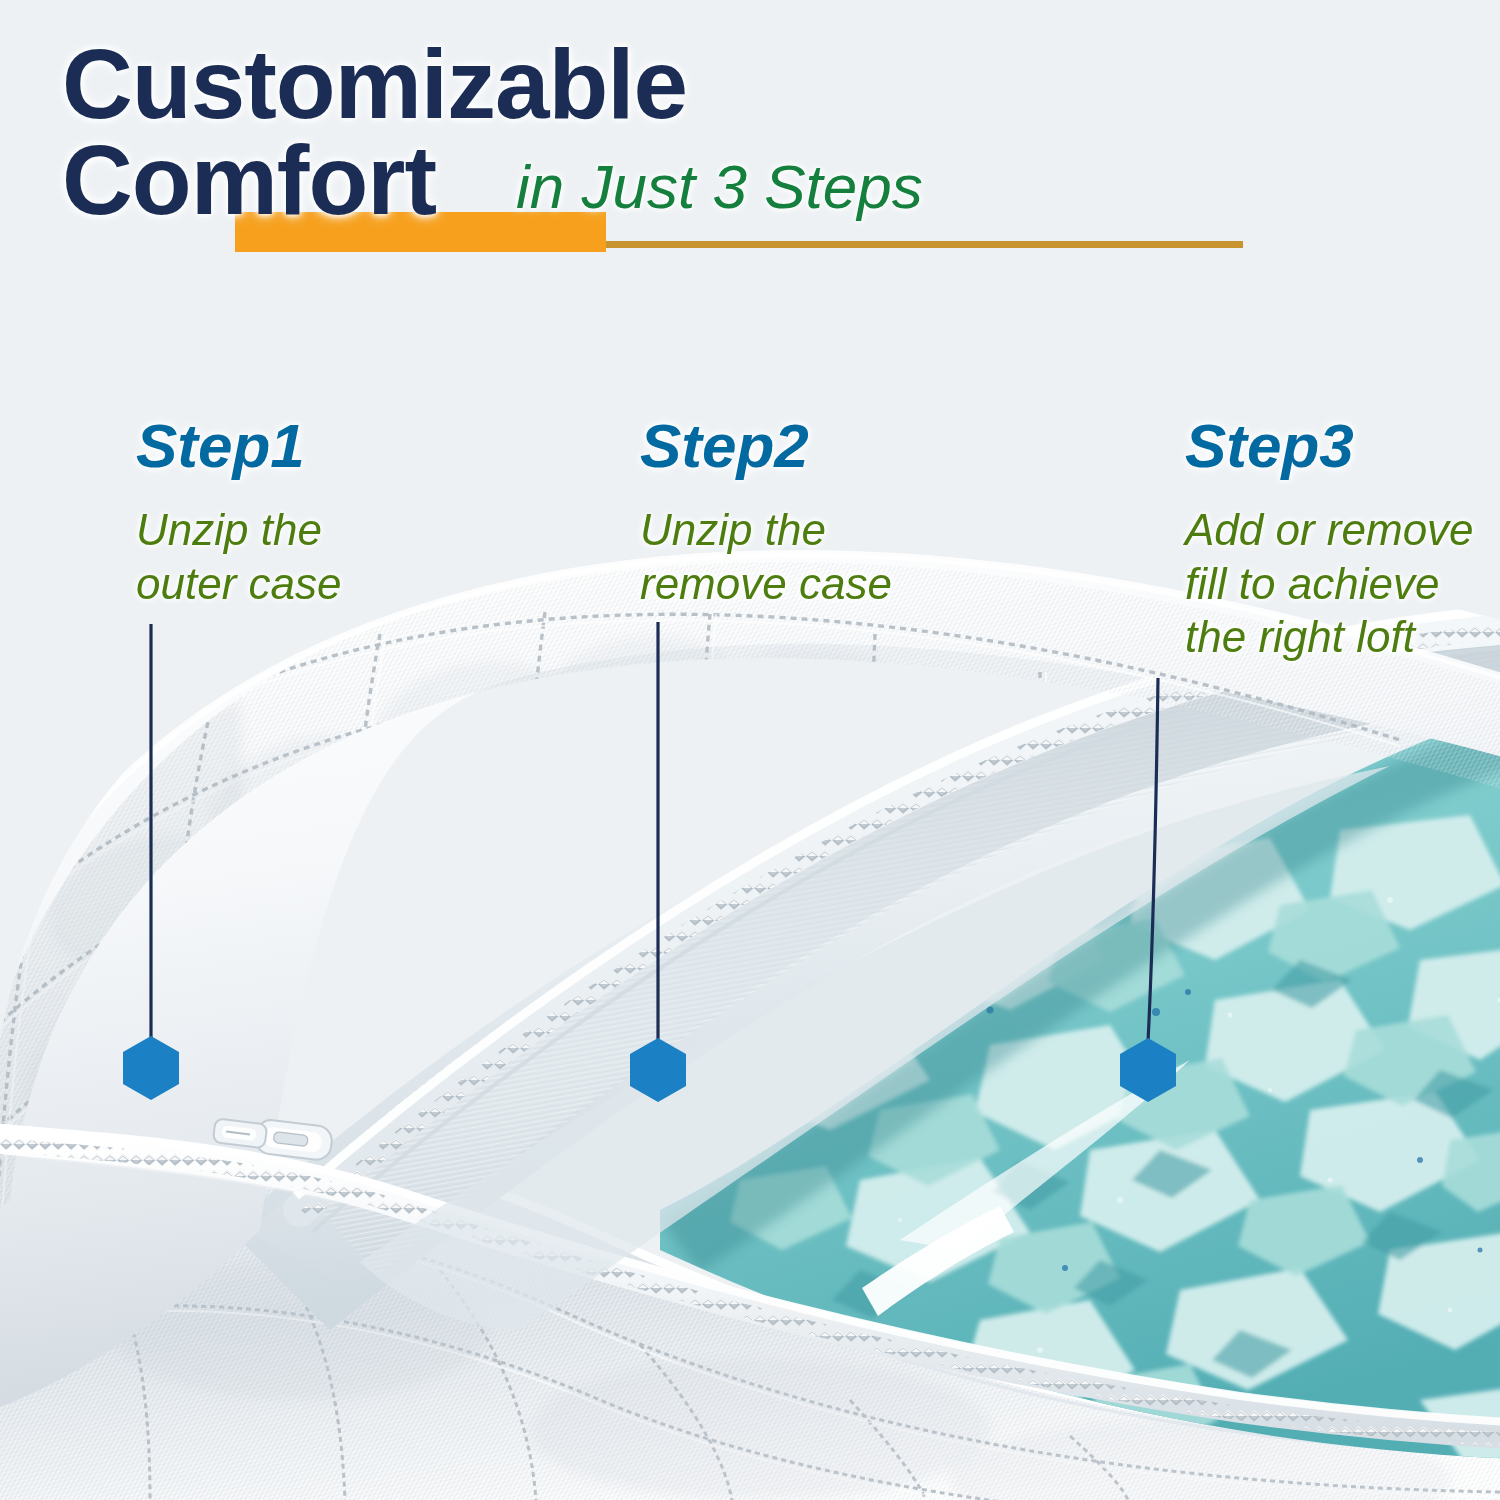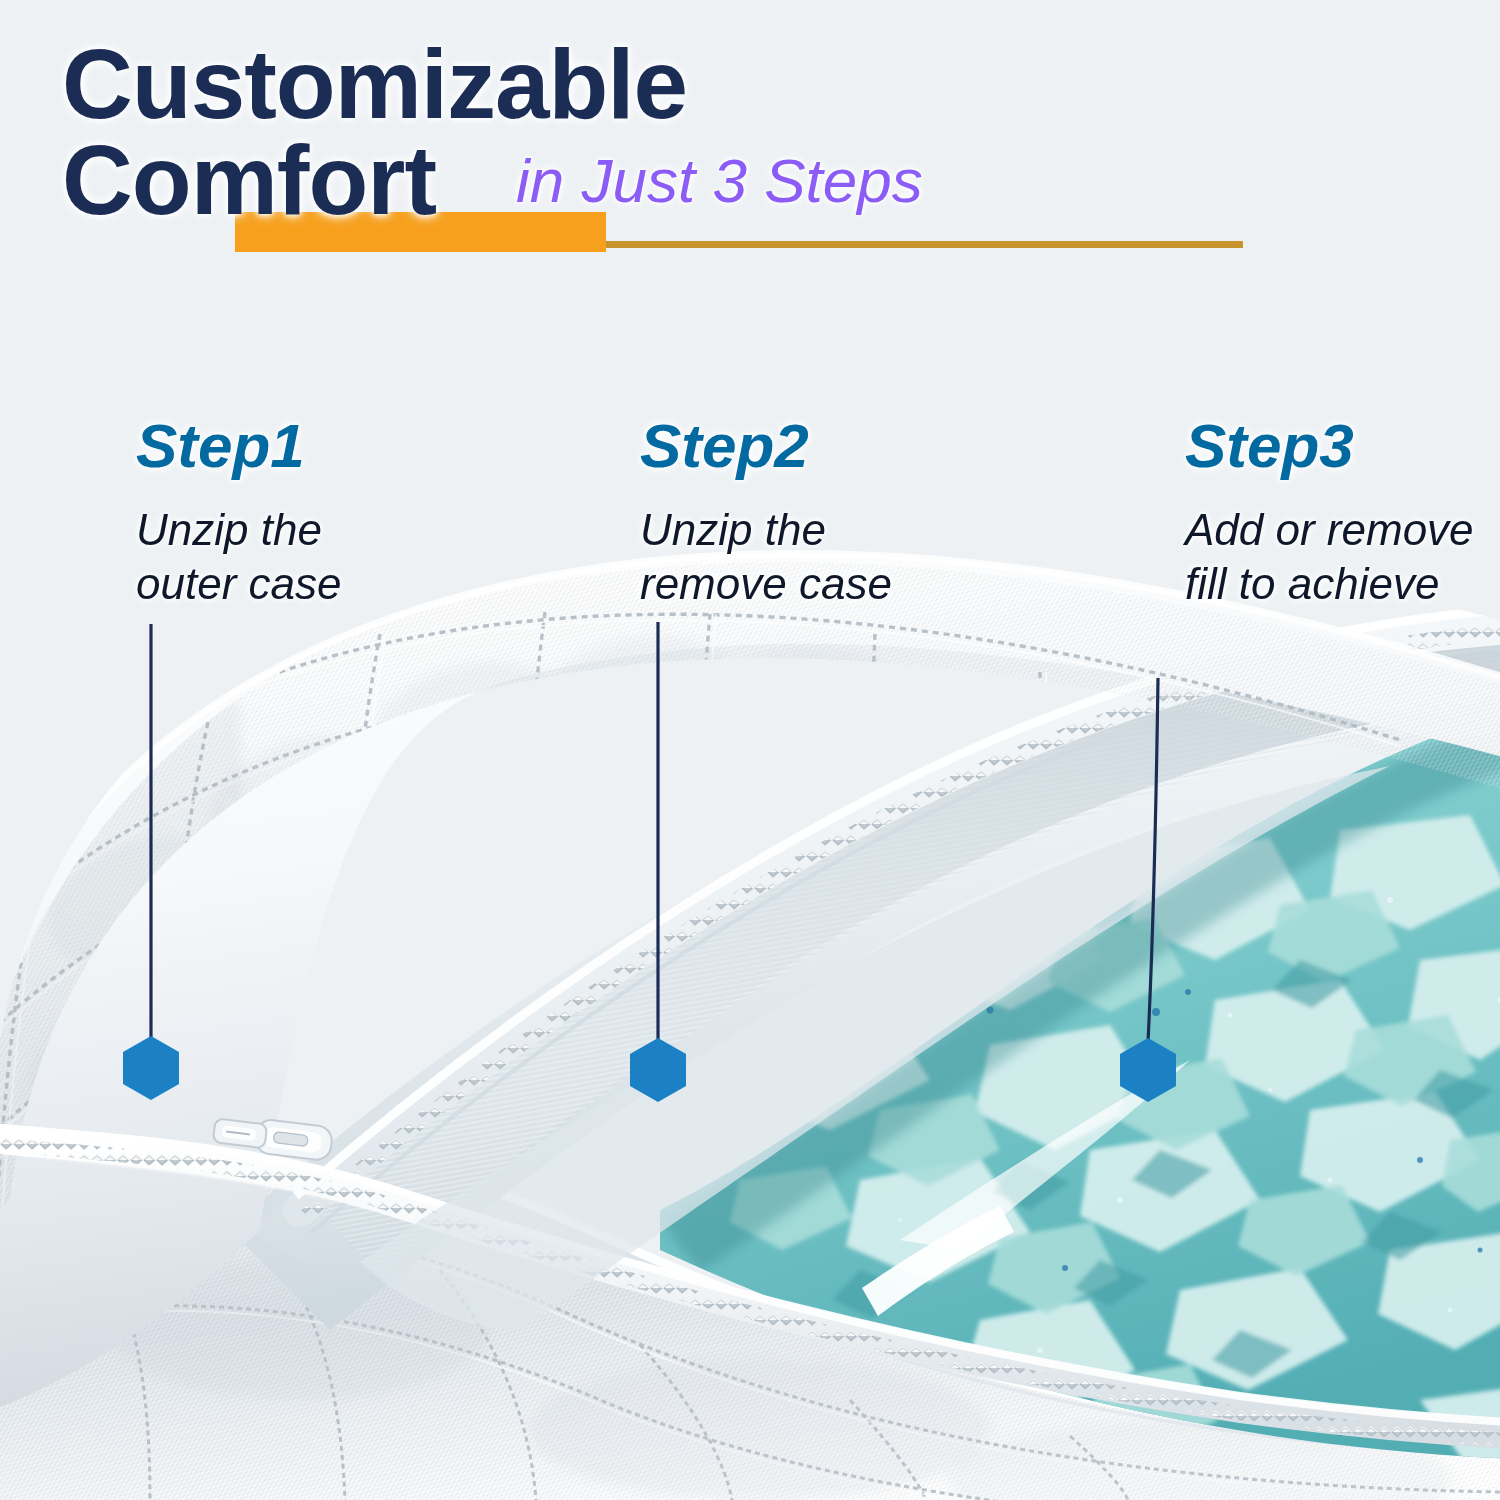--- a/index.html
+++ b/index.html
@@ -33,39 +33,39 @@
     width:371px; height:40px;
     background:#f6a01d; z-index:1;
   }
   .goldline {
     position:absolute; left:606px; top:241px;
     width:637px; height:7px;
     background:#c8942e; z-index:1;
   }
   .hl-sub {
     font-size:62px; font-style:italic; font-weight:normal;
-    color:#8b5cf6; line-height:1;
+    color:#15803d; line-height:1;
     text-shadow:0 0 12px #fff, 0 0 7px #fff, 0 0 4px #fff;
     white-space:nowrap;
-    margin-left:80px; margin-bottom:16px;
+    margin-left:80px; margin-bottom:10px;
     position:relative; z-index:3;
   }
 
   
   .step { position:absolute; z-index:40; pointer-events:none; }
   .step-title {
     font-size:62px; font-weight:bold; font-style:italic;
     color:#0369a1; line-height:1;
     text-shadow:0 0 13px #fff, 0 0 8px #fff, 0 0 4px #fff;
     white-space:nowrap;
   }
   .step-body {
     margin-top:26px;
     font-size:44px; font-style:italic; font-weight:normal;
-    color:#0f172a; line-height:1.22;
+    color:#4d7c0f; line-height:1.22;
     text-shadow:0 0 11px #fff, 0 0 7px #fff, 0 0 4px #fff;
     white-space:nowrap;
   }
   #step1 { left:136px; top:415px; }
   #step2 { left:640px; top:415px; }
   #step3 { left:1148px; top:415px;margin-left:37px; }
 
   
   .leaders { position:absolute; inset:0; z-index:38; pointer-events:none; }
 </style>
@@ -441,16 +441,17 @@
       <div>Unzip the</div>
       <div>remove case</div>
     </div>
   </div>
 
   <div class="step" id="step3">
     <div class="step-title">Step3</div>
     <div class="step-body">
       <div>Add or remove</div>
       <div>fill to achieve</div>
+      <div>the right loft</div>
     </div>
   </div>
 
 </div>
 
 </body></html>

